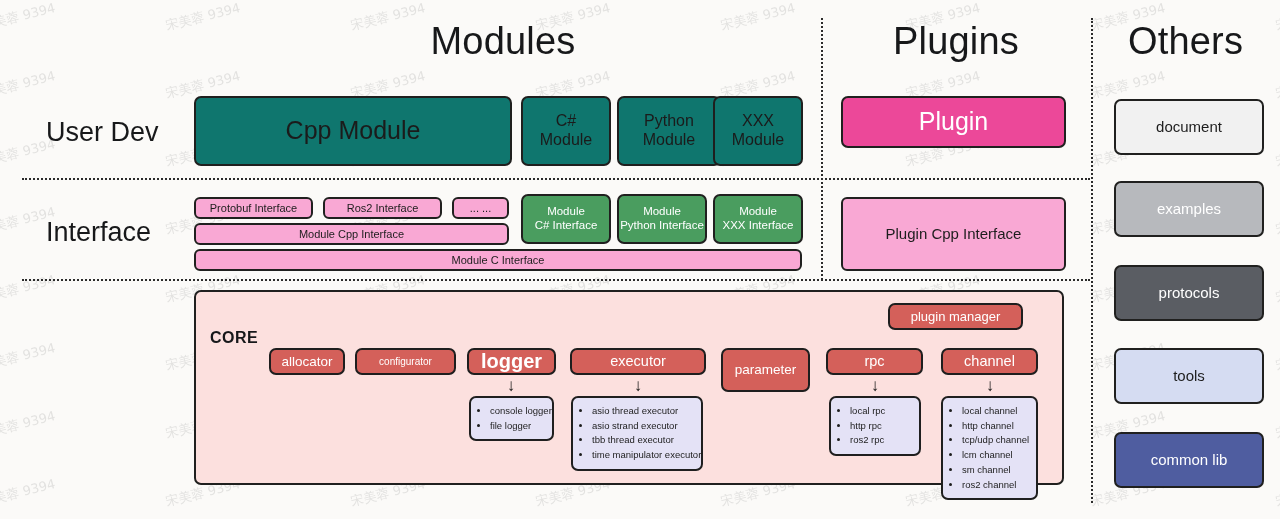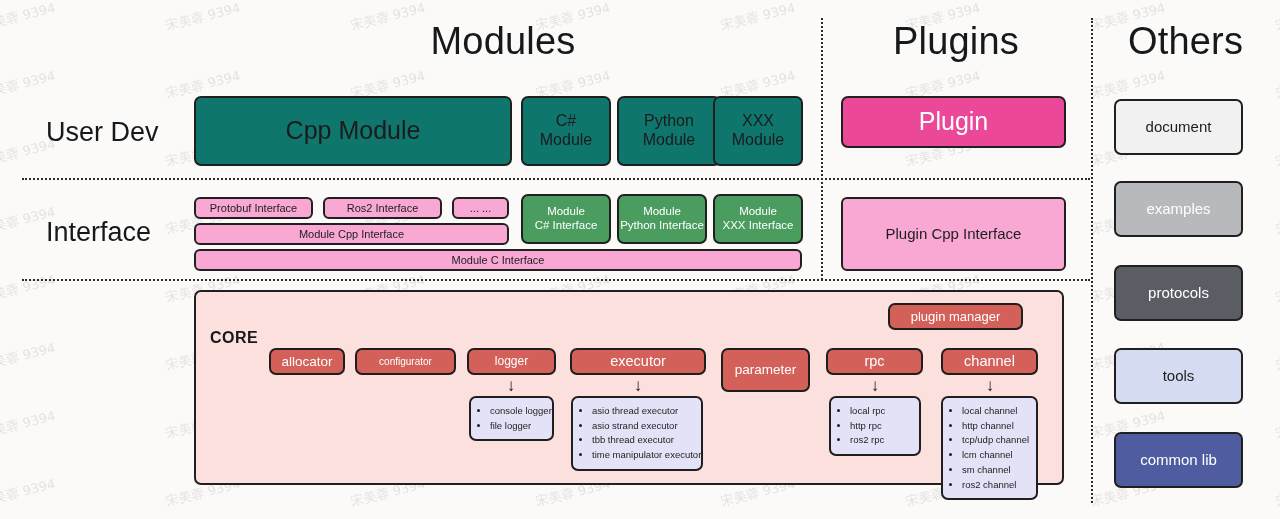--- a/index.html
+++ b/index.html
@@ -107,21 +107,21 @@
   }
 
   
   .core-box{
     background:#D4605A;color:#ffffff;border-color:#1e1e1e;
   }
   #core-modmgr{left:295px;top:303px;width:406px;height:29px;font-size:15px;}
   #core-plgmgr{left:888px;top:303px;width:135px;height:27px;font-size:13px;}
   #core-allocator{left:269px;top:348px;width:76px;height:27px;font-size:13.5px;}
   #core-configurator{left:355px;top:348px;width:101px;height:27px;font-size:10px;}
-  #core-logger{left:467px;top:348px;width:89px;height:27px;font-size:12px;}
+  #core-logger{left:467px;top:348px;width:89px;height:27px;font-size:20px;font-weight:bold;}
   #core-executor{left:570px;top:348px;width:136px;height:27px;font-size:14.5px;}
   #core-parameter{left:721px;top:348px;width:89px;height:44px;font-size:13.5px;}
   #core-rpc{left:826px;top:348px;width:97px;height:27px;font-size:14.5px;}
   #core-channel{left:941px;top:348px;width:97px;height:27px;font-size:14.5px;}
 
   
   .arrow{
     position:absolute;
     width:14px;height:20px;
     color:#111;
@@ -147,21 +147,21 @@
   .list-box li{
     font-size:9.5px;color:#1d1d1d;line-height:1.55;white-space:nowrap;
   }
   #list-logger{left:469px;top:396px;width:85px;}
   #list-executor{left:571px;top:396px;width:132px;}
   #list-rpc{left:829px;top:396px;width:92px;}
   #list-channel{left:941px;top:396px;width:97px;}
 
   
   .other{
-    left:1114px;width:129px;height:56px;font-size:15px;
+    left:1114px;width:150px;height:56px;font-size:15px;
   }
   #other-document{top:99px;background:#F1F1F1;color:#1d1d1d;}
   #other-examples{top:181px;background:#B7B9BD;color:#ffffff;}
   #other-protocols{top:265px;background:#5A5D63;color:#ffffff;}
   #other-tools{top:348px;background:#D5DCF2;color:#1d1d1d;}
   #other-commonlib{top:432px;background:#4F5DA0;color:#ffffff;}
 
   
   .wm{
     position:absolute;

